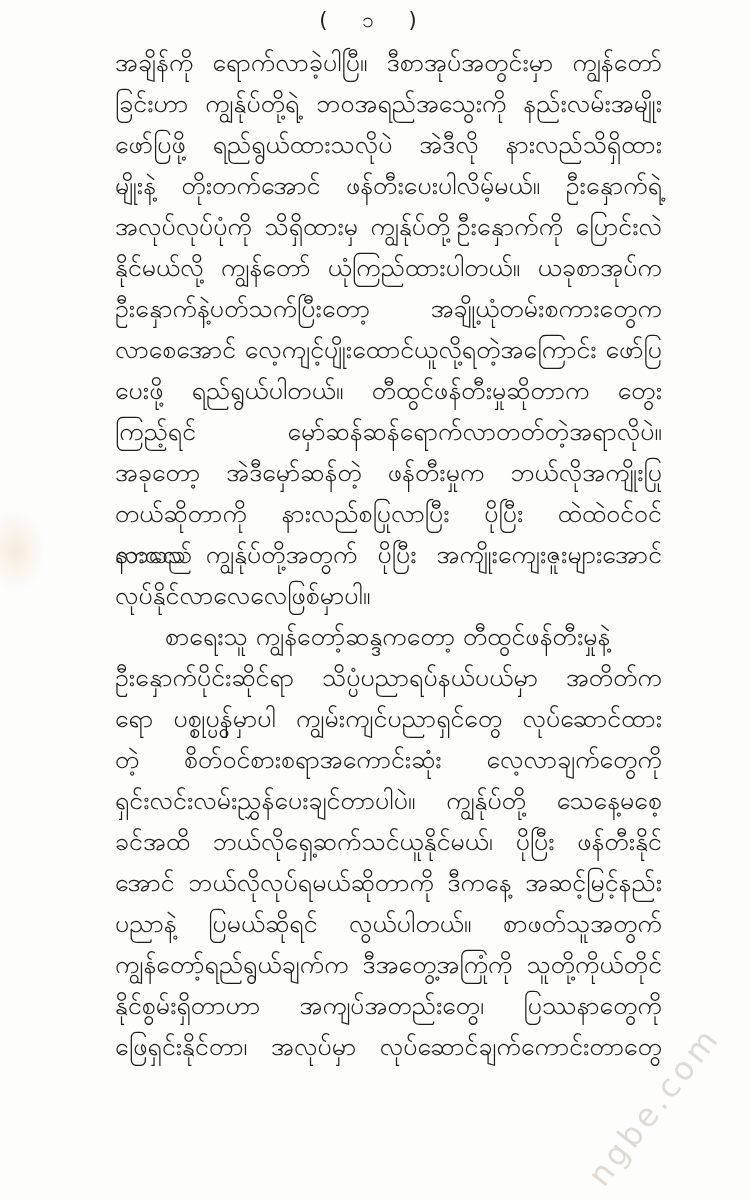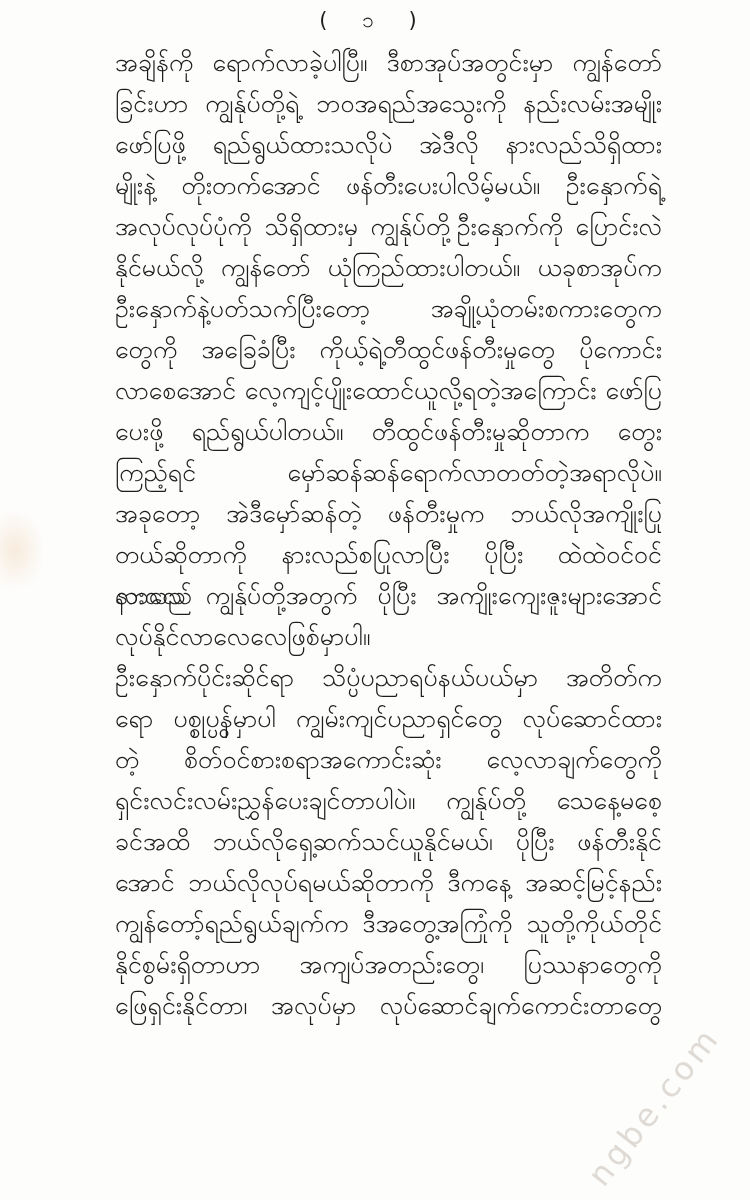--- a/index.html
+++ b/index.html
@@ -76,37 +76,38 @@
   <div class="text-block">
 
     <div class="para">
       <div class="line">အချိန်ကို ရောက်လာခဲ့ပါပြီ။ ဒီစာအုပ်အတွင်းမှာ ကျွန်တော်</div>
       <div class="line">ခြင်းဟာ ကျွန်ုပ်တို့ရဲ့ ဘဝအရည်အသွေးကို နည်းလမ်းအမျိုး</div>
       <div class="line">ဖော်ပြဖို့ ရည်ရွယ်ထားသလိုပဲ အဲဒီလို နားလည်သိရှိထား</div>
       <div class="line">မျိုးနဲ့ တိုးတက်အောင် ဖန်တီးပေးပါလိမ့်မယ်။ ဦးနှောက်ရဲ့</div>
       <div class="line">အလုပ်လုပ်ပုံကို သိရှိထားမှ ကျွန်ုပ်တို့ဦးနှောက်ကို ပြောင်းလဲ</div>
       <div class="line">နိုင်မယ်လို့ ကျွန်တော် ယုံကြည်ထားပါတယ်။ ယခုစာအုပ်က</div>
       <div class="line">ဦးနှောက်နဲ့ပတ်သက်ပြီးတော့ အချို့ယုံတမ်းစကားတွေက</div>
-      <div class="line">တွေကို အခြေခံပြီး ကိုယ့်ရဲ့တီထွင်ဖန်တီးမှုတွေ ပိုကောင်း</div>
       <div class="line">လာစေအောင် လေ့ကျင့်ပျိုးထောင်ယူလို့ရတဲ့အကြောင်း ဖော်ပြ</div>
       <div class="line">ပေးဖို့ ရည်ရွယ်ပါတယ်။ တီထွင်ဖန်တီးမှုဆိုတာက တွေး</div>
       <div class="line">ကြည့်ရင် မှော်ဆန်ဆန်ရောက်လာတတ်တဲ့အရာလိုပဲ။</div>
       <div class="line">အခုတော့ အဲဒီမှော်ဆန်တဲ့ ဖန်တီးမှုက ဘယ်လိုအကျိုးပြု</div>
       <div class="line">တယ်ဆိုတာကို နားလည်စပြုလာပြီး ပိုပြီး ထဲထဲဝင်ဝင် နားလည်</div>
       <div class="line">လာလေ ကျွန်ုပ်တို့အတွက် ပိုပြီး အကျိုးကျေးဇူးများအောင်</div>
       <div class="line flush">လုပ်နိုင်လာလေလေဖြစ်မှာပါ။</div>
     </div>
 
     <div class="para">
+      <div class="line flush indent">စာရေးသူ ကျွန်တော့်ဆန္ဒကတော့ တီထွင်ဖန်တီးမှုနဲ့</div>
       <div class="line">ဦးနှောက်ပိုင်းဆိုင်ရာ သိပ္ပံပညာရပ်နယ်ပယ်မှာ အတိတ်က</div>
       <div class="line">ရော ပစ္စုပ္ပွန်မှာပါ ကျွမ်းကျင်ပညာရှင်တွေ လုပ်ဆောင်ထား</div>
       <div class="line">တဲ့ စိတ်ဝင်စားစရာအကောင်းဆုံး လေ့လာချက်တွေကို</div>
       <div class="line">ရှင်းလင်းလမ်းညွှန်ပေးချင်တာပါပဲ။ ကျွန်ုပ်တို့ သေနေ့မစေ့</div>
       <div class="line">ခင်အထိ ဘယ်လိုရှေ့ဆက်သင်ယူနိုင်မယ်၊ ပိုပြီး ဖန်တီးနိုင်</div>
       <div class="line">အောင် ဘယ်လိုလုပ်ရမယ်ဆိုတာကို ဒီကနေ့ အဆင့်မြင့်နည်း</div>
+      <div class="line">ပညာနဲ့ ပြမယ်ဆိုရင် လွယ်ပါတယ်။ စာဖတ်သူအတွက်</div>
       <div class="line">ကျွန်တော့်ရည်ရွယ်ချက်က ဒီအတွေ့အကြုံကို သူတို့ကိုယ်တိုင်</div>
       <div class="line">နိုင်စွမ်းရှိတာဟာ အကျပ်အတည်းတွေ၊ ပြဿနာတွေကို</div>
       <div class="line">ဖြေရှင်းနိုင်တာ၊ အလုပ်မှာ လုပ်ဆောင်ချက်ကောင်းတာတွေ</div>
     </div>
 
   </div>
 
   <div class="watermark">ngbe.com</div>
 
 </div>

